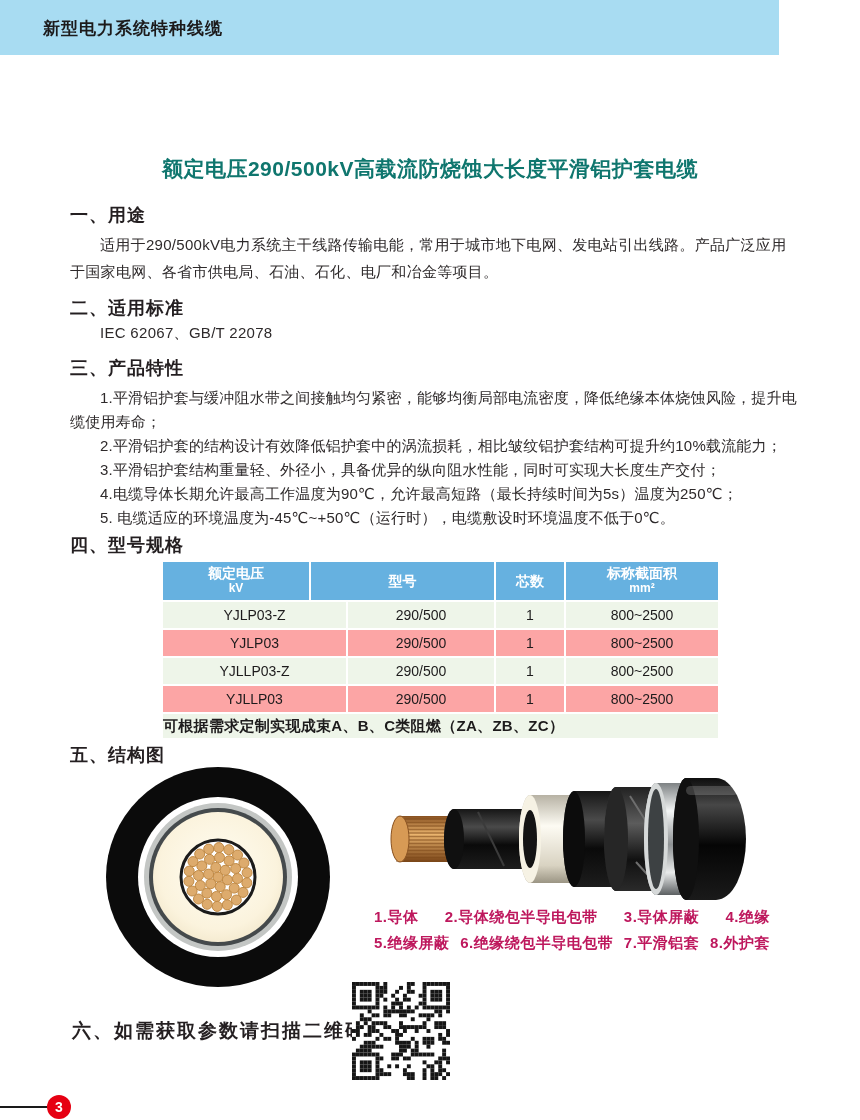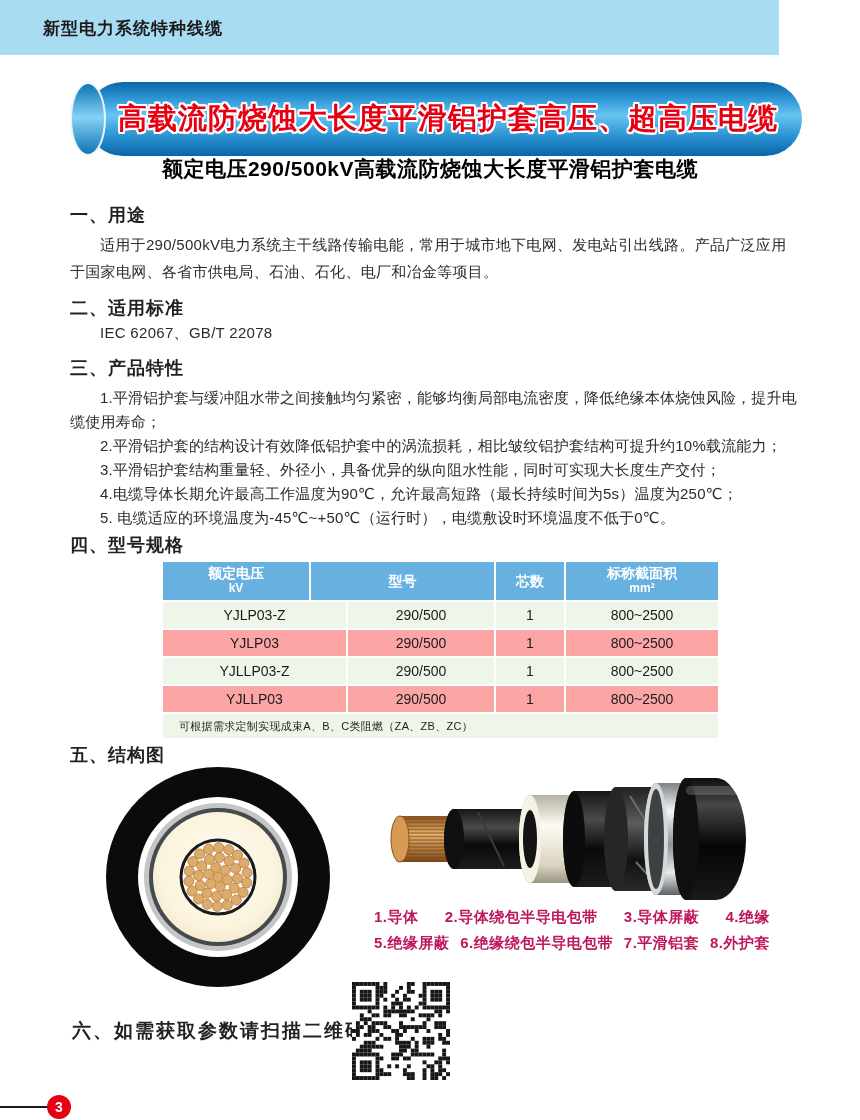--- a/index.html
+++ b/index.html
@@ -15,41 +15,41 @@
   .banner-pill{position:absolute;left:16px;top:0;width:716px;height:74px;border-radius:37px;
     background:linear-gradient(180deg,#0a65a8 0%,#2d95d3 22%,#66c5f1 45%,#2d95d3 72%,#0a65a8 100%);}
   .banner-cap{position:absolute;left:0;top:0;width:36px;height:74px;border-radius:50%;
     background:linear-gradient(180deg,#1074b3 0%,#85d2f6 48%,#1074b3 100%);
     border:2px solid #e9f6fd;box-sizing:border-box;}
   .banner-title{position:absolute;left:40px;top:0;width:676px;height:74px;display:flex;align-items:center;justify-content:center;
     font-size:29px;font-weight:800;color:#e60012;letter-spacing:1px;white-space:nowrap;
     text-shadow:2px 0 0 #fff,-2px 0 0 #fff,0 2px 0 #fff,0 -2px 0 #fff,1.6px 1.6px 0 #fff,-1.6px -1.6px 0 #fff,1.6px -1.6px 0 #fff,-1.6px 1.6px 0 #fff;}
 
   .subtitle{position:absolute;left:0;top:155px;width:860px;text-align:center;
-    font-size:21px;font-weight:800;color:#000000;letter-spacing:.5px;}
+    font-size:21px;font-weight:800;color:#0f766e;letter-spacing:.5px;}
 
   .sec-heading{position:absolute;left:70px;font-size:18px;font-weight:800;color:#241f21;letter-spacing:1px;}
   .body-text{position:absolute;left:70px;width:726px;font-size:15px;line-height:27px;color:#2e2a2b;text-indent:2em;letter-spacing:.3px;}
   .plain-text{position:absolute;left:100px;font-size:15px;color:#2e2a2b;letter-spacing:.3px;}
   .feature-list{position:absolute;left:70px;top:386px;width:728px;}
   .feature-list p{margin:0;font-size:15px;line-height:24px;color:#2e2a2b;text-indent:2em;letter-spacing:.2px;}
 
   
   .spec-table{position:absolute;left:163px;top:562px;width:555px;font-size:14px;}
   .t-header{display:flex;height:38px;background:#66b1e0;border-bottom:2px solid #fff;}
   .t-hcell{display:flex;flex-direction:column;align-items:center;justify-content:center;color:#fff;font-weight:700;box-sizing:border-box;border-right:2px solid #fff;line-height:15px;}
   .t-hcell:last-child{border-right:none;}
   .t-hsub{font-size:12px;font-weight:700;}
   .t-row{display:flex;height:26px;border-bottom:2px solid #fff;}
   .t-cell{display:flex;align-items:center;justify-content:center;color:#1d1b1c;box-sizing:border-box;border-right:2px solid #fff;}
   .t-cell:last-child{border-right:none;}
   .c0{width:185px;}.c1{width:148px;}.c2{width:70px;}.c3{width:152px;}
   .row-green{background:#eef5e9;}
   .row-blue{background:#fca5a5;}
-  .t-note{display:flex;align-items:center;height:24px;background:#eef5e9;color:#1d1b1c;font-size:11px;font-weight:400;padding-left:16px;letter-spacing:.3px;}
+  .t-note{display:flex;align-items:center;height:24px;background:#eef5e9;color:#1d1b1c;font-size:15px;font-weight:700;letter-spacing:.3px;}
 
   
   .xsec{position:absolute;left:103px;top:766px;}
   .cable3d{position:absolute;left:386px;top:776px;}
   .diagram-labels{position:absolute;left:374px;width:396px;display:flex;justify-content:space-between;
     font-size:15px;font-weight:700;color:#be185d;letter-spacing:.5px;}
   .lr1{top:908px;}
   .lr2{top:934px;}
 
   
@@ -65,25 +65,20 @@
 </style>
 </head>
 <body>
 
 <div class="page">
 
   <div class="topbar">
     <div class="topbar-text">新型电力系统特种线缆</div>
   </div>
 
-  <div class="banner">
-    <div class="banner-pill"></div>
-    <div class="banner-cap"></div>
-    <div class="banner-title">高载流防烧蚀大长度平滑铝护套高压、超高压电缆</div>
-  </div>
 
   <div class="subtitle">额定电压290/500kV高载流防烧蚀大长度平滑铝护套电缆</div>
 
   <div class="sec-heading" style="top:203px">一、用途</div>
   <div class="body-text" style="top:231px">适用于290/500kV电力系统主干线路传输电能，常用于城市地下电网、发电站引出线路。产品广泛应用于国家电网、各省市供电局、石油、石化、电厂和冶金等项目。</div>
 
   <div class="sec-heading" style="top:296px">二、适用标准</div>
   <div class="plain-text" style="top:324px">IEC 62067、GB/T 22078</div>
 
   <div class="sec-heading" style="top:356px">三、产品特性</div>

